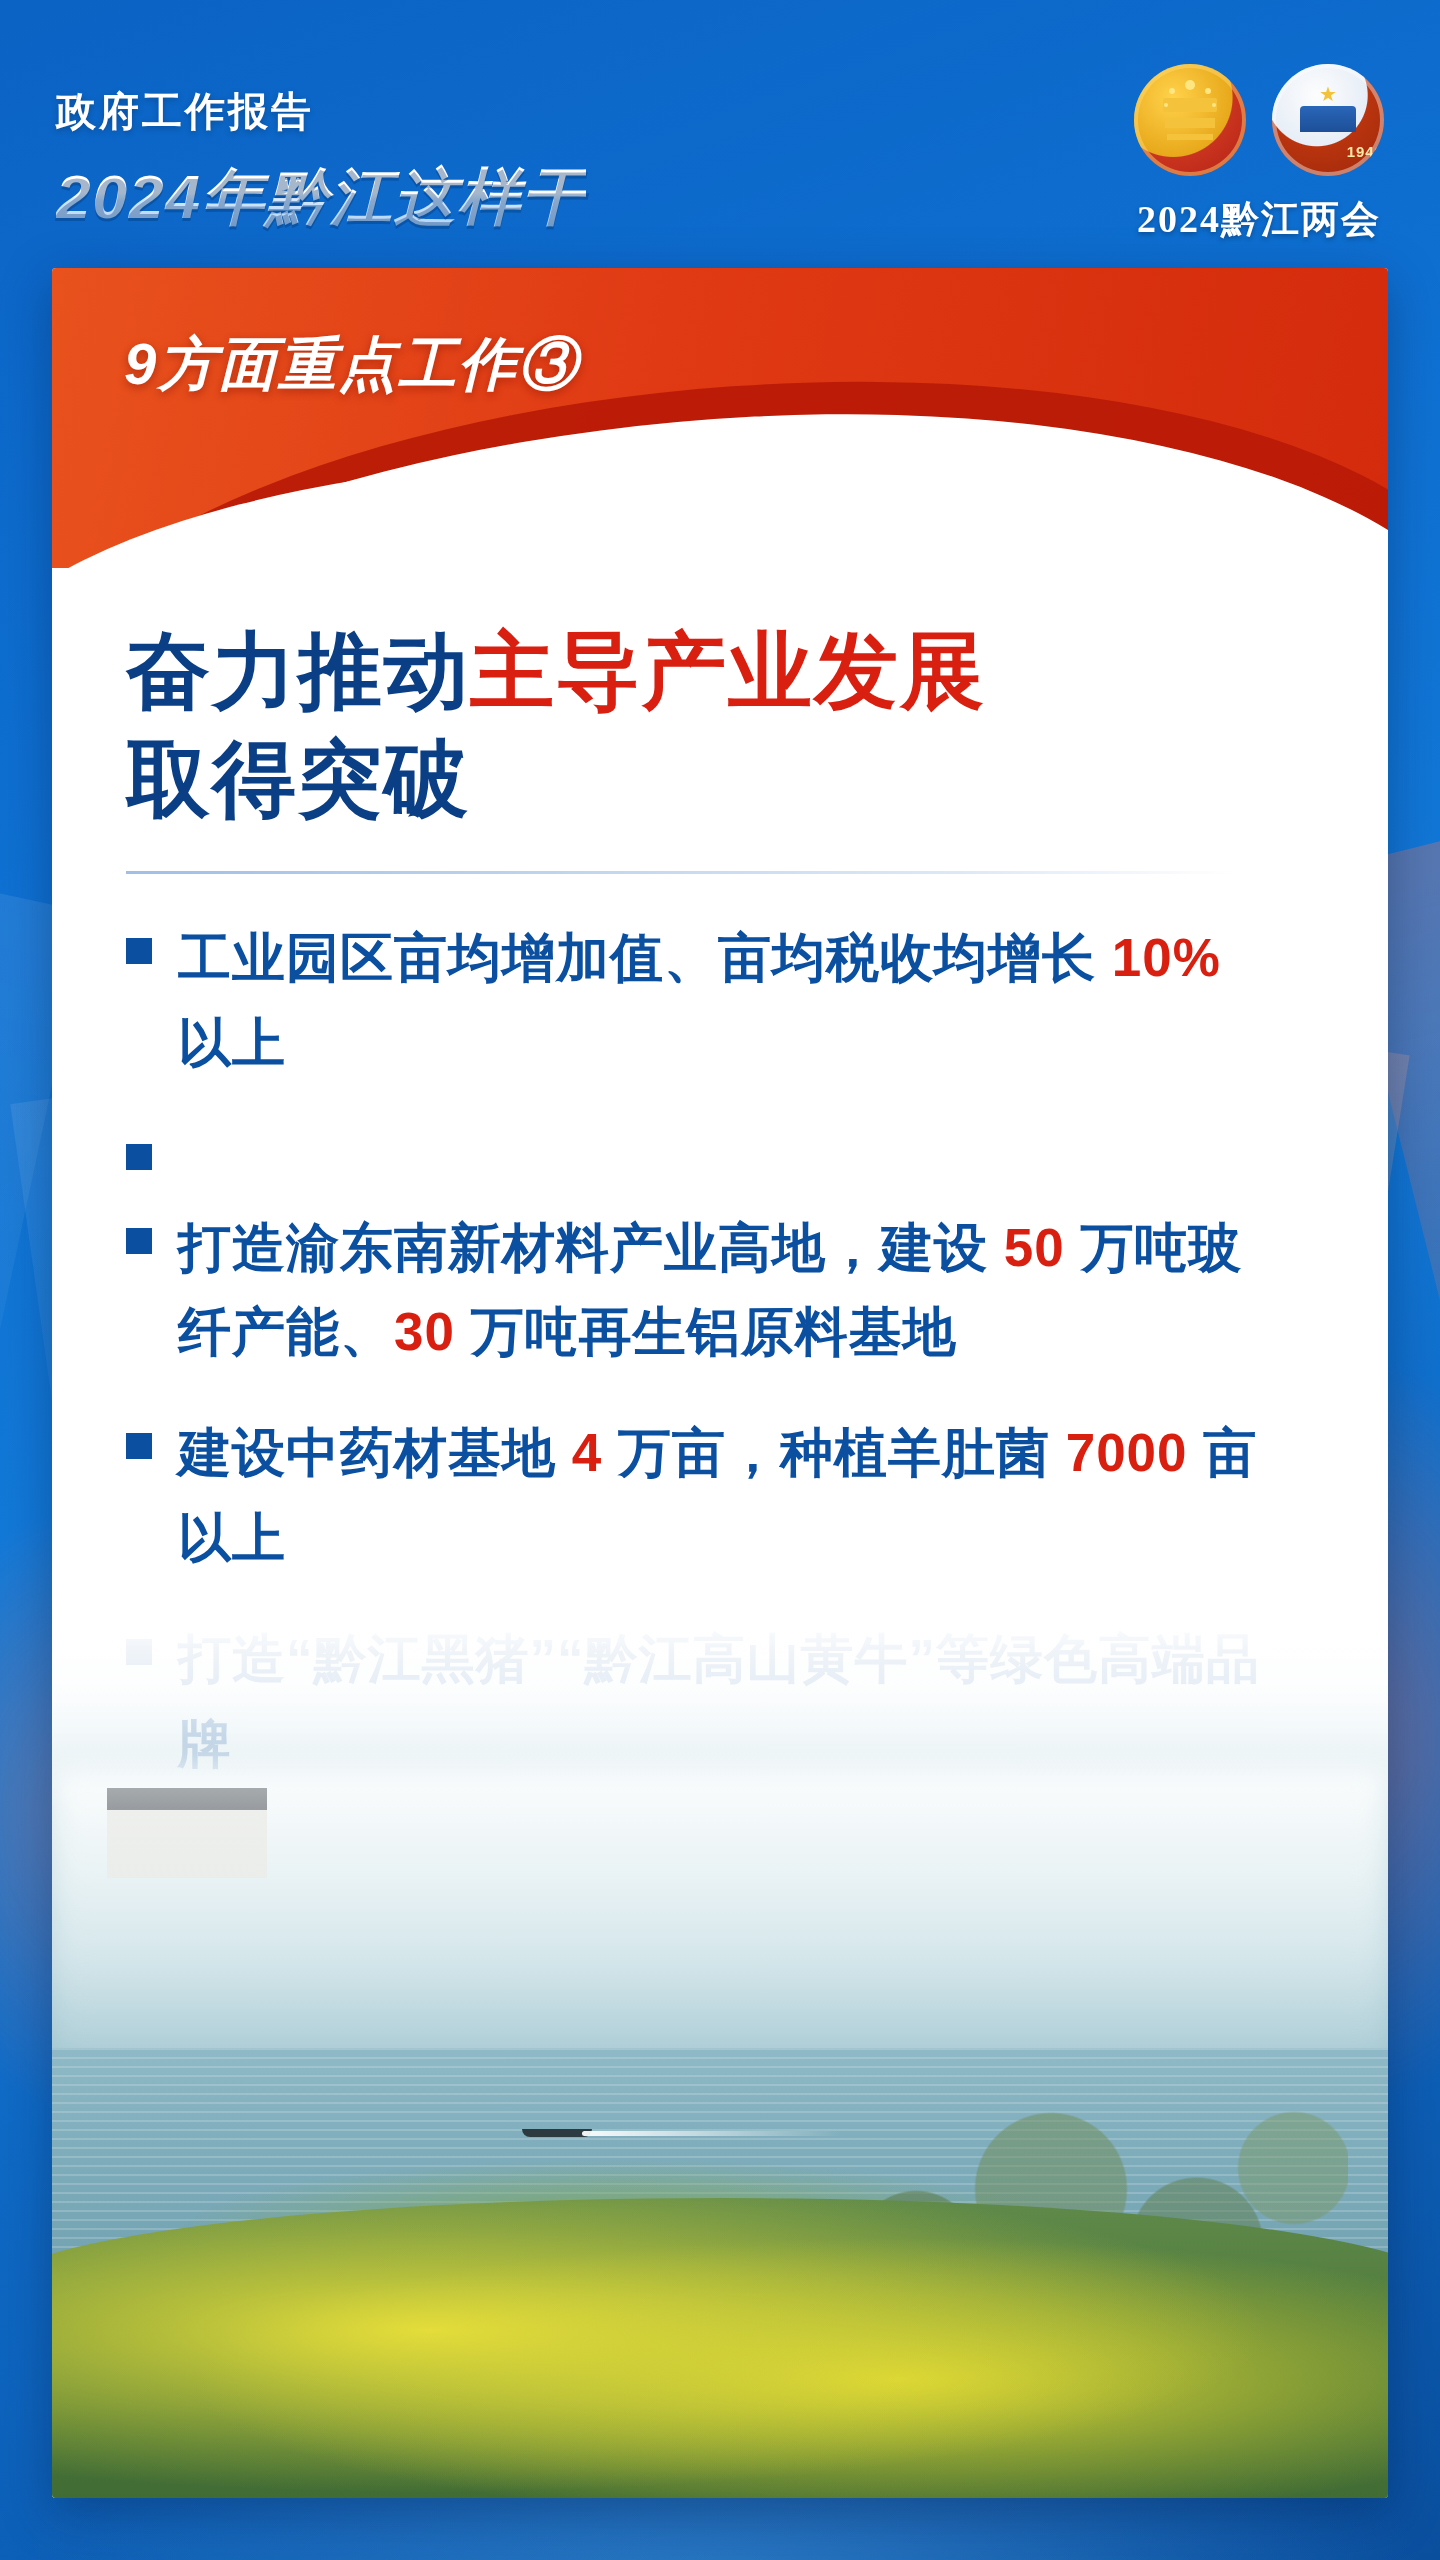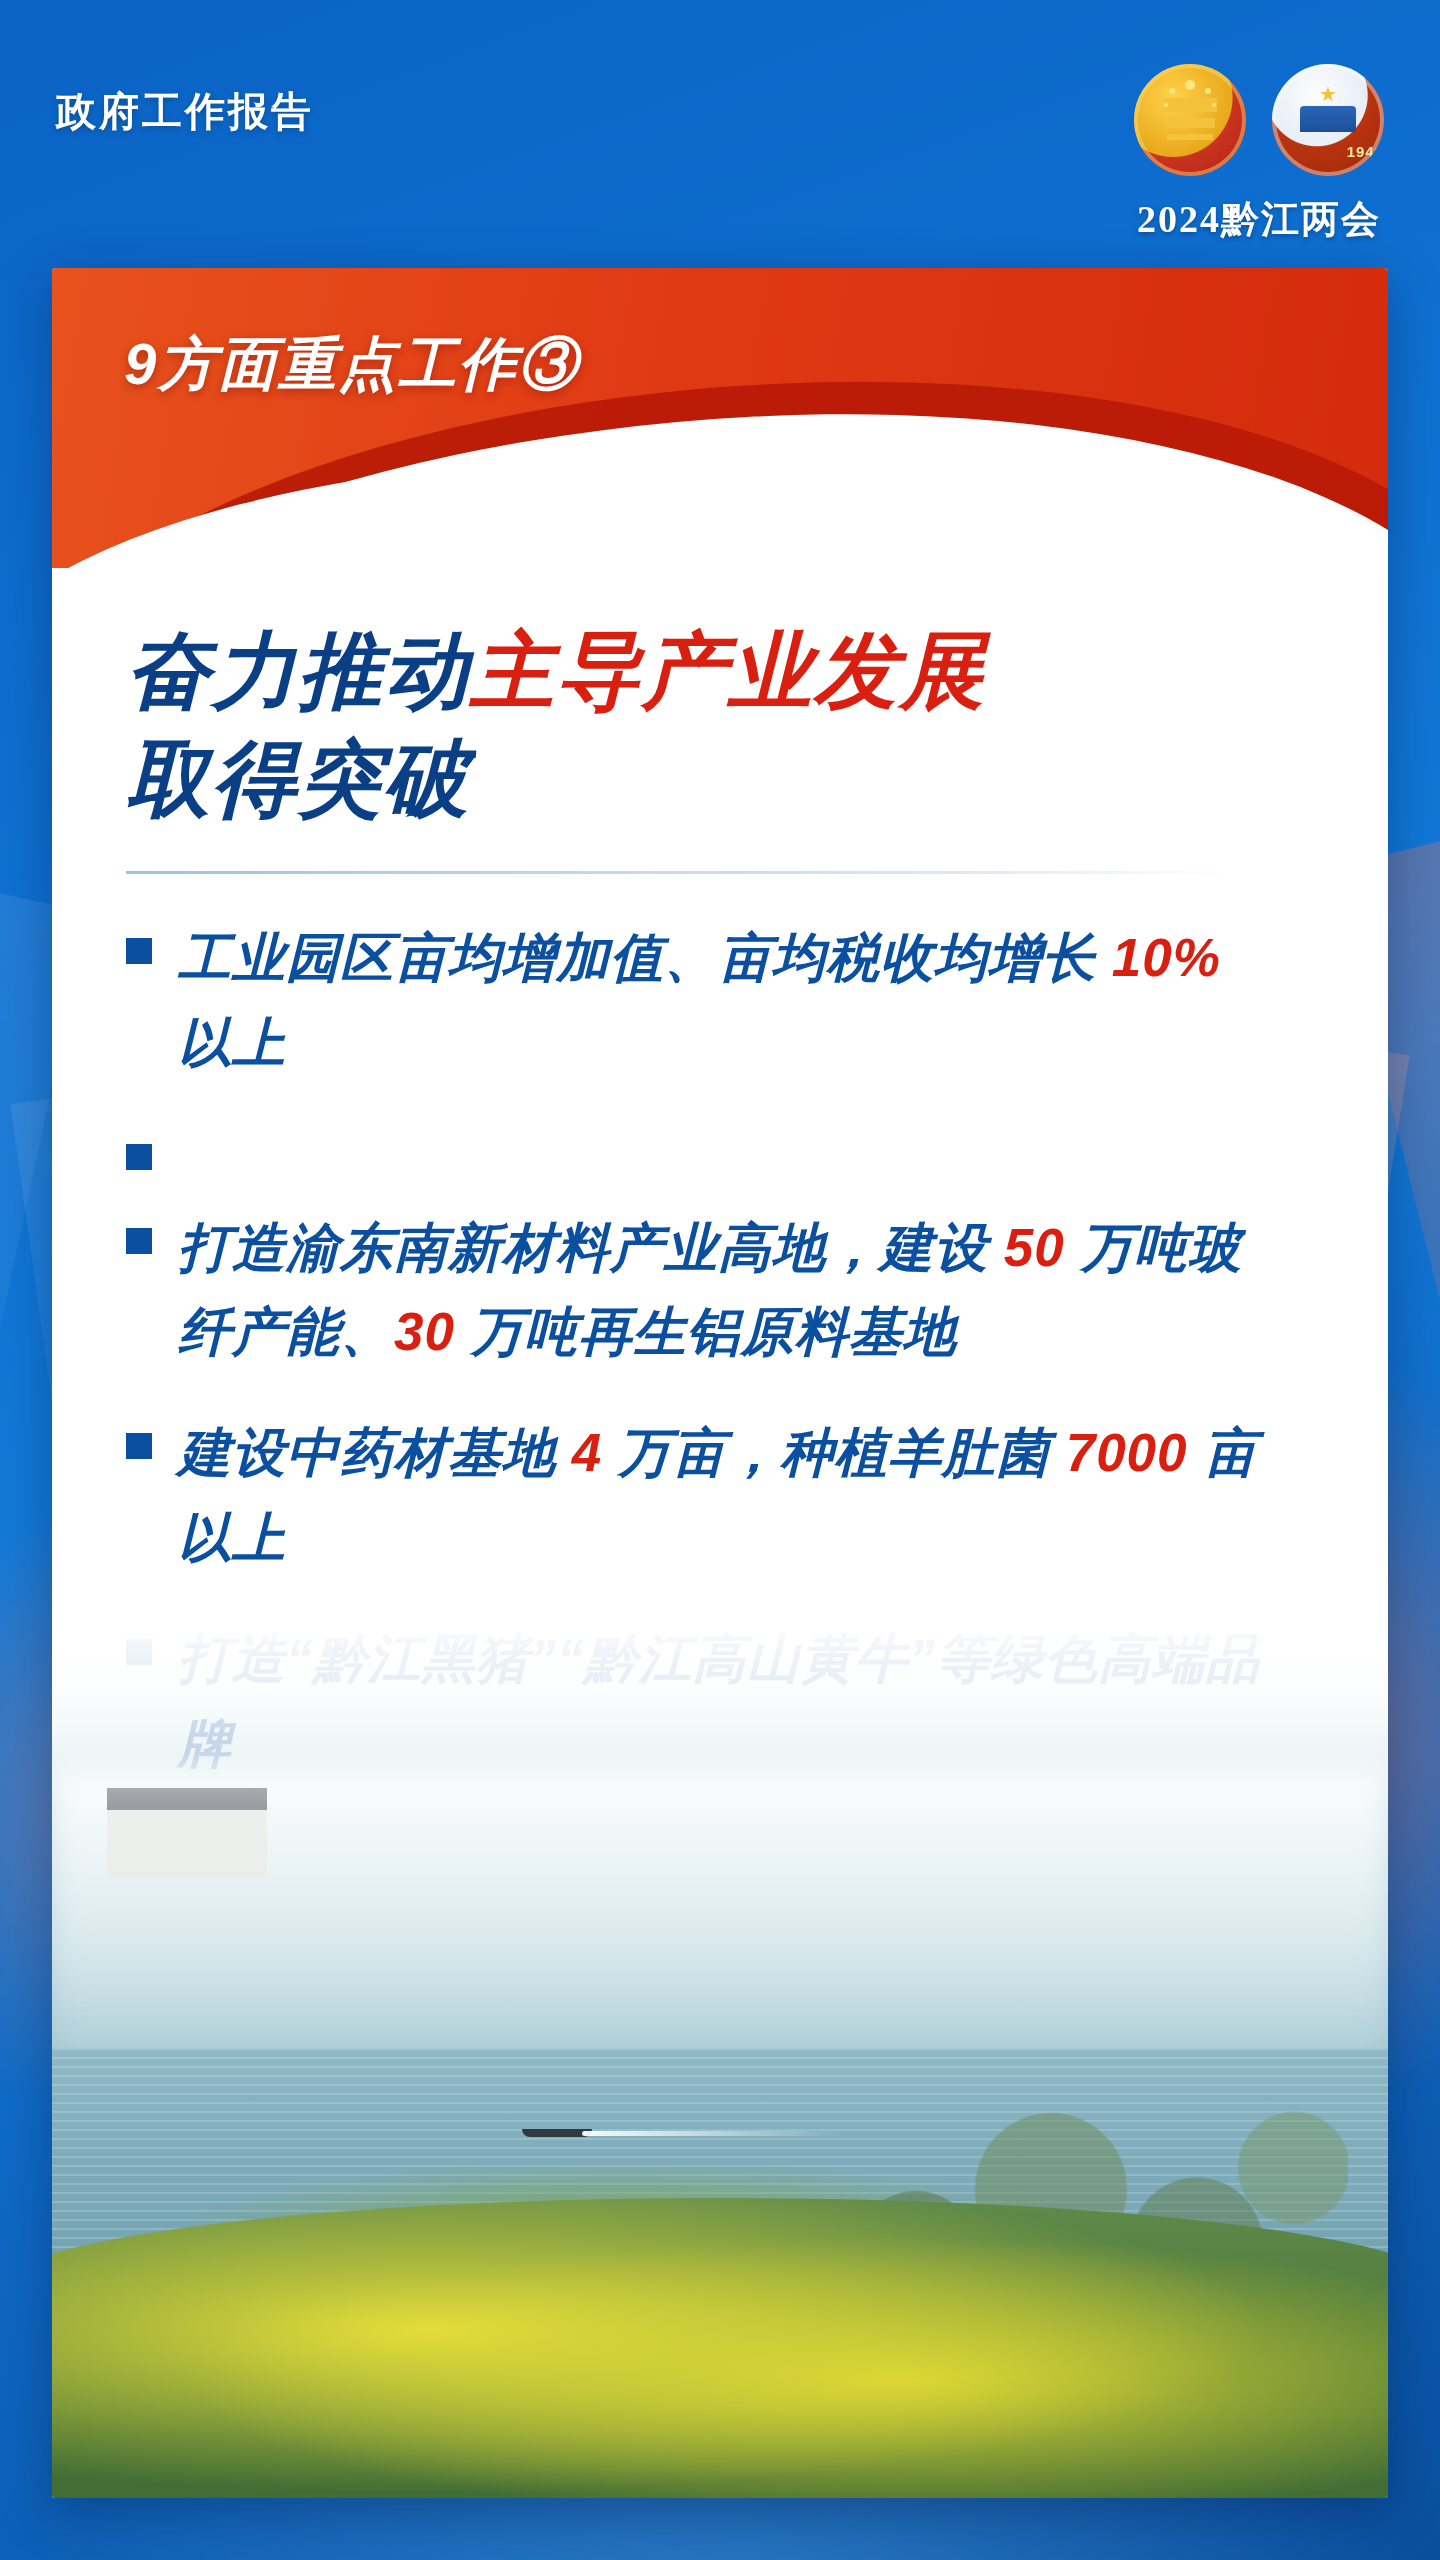--- a/index.html
+++ b/index.html
@@ -205,21 +205,20 @@
   }
 
   
   .card-body {
     position: absolute;
     top: 300px; left: 0;
     width: 1304px;
     height: 1930px;
     padding: 40px 74px 0 74px;
     background: #ffffff;
-    font-style: italic;
   }
 
   .title-block { margin-top: 10px; }
   .title-line {
     font-size: 84px;
     font-weight: bold;
     font-family: "Liberation Serif", serif;
     color: #0a3f86;
     line-height: 1.28;
     letter-spacing: 2px;
@@ -351,20 +350,21 @@
   <div class="ray ray-r1"></div>
   <div class="ray ray-r2"></div>
   <div class="glow-left"></div>
   <div class="glow-right"></div>
   <div class="glow-bottom"></div>
 </div>
 
 <div class="header">
   <div class="header-left">
     <div class="kicker">政府工作报告</div>
+    <div class="headline">2024年黔江这样干</div>
   </div>
   <div class="header-right">
     <div class="emblems">
       <div class="emblem-national"></div>
       <div class="emblem-cppcc">
         <div class="star">★</div>
         <div class="gate"></div>
         <div class="year">1949</div>
       </div>
     </div>

